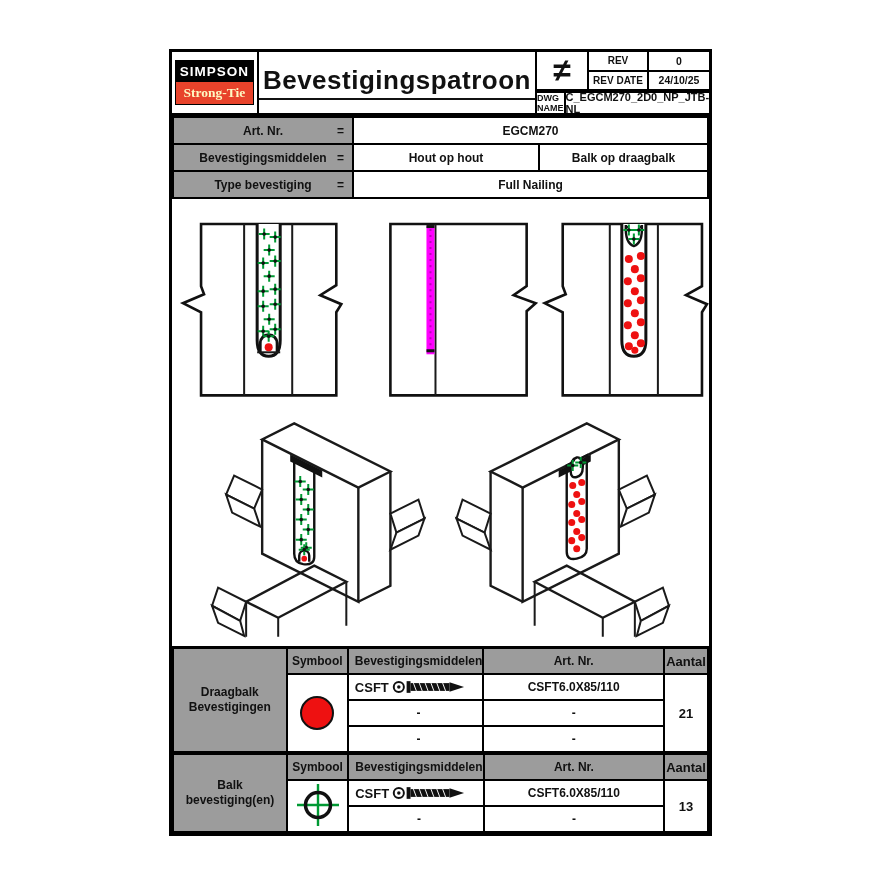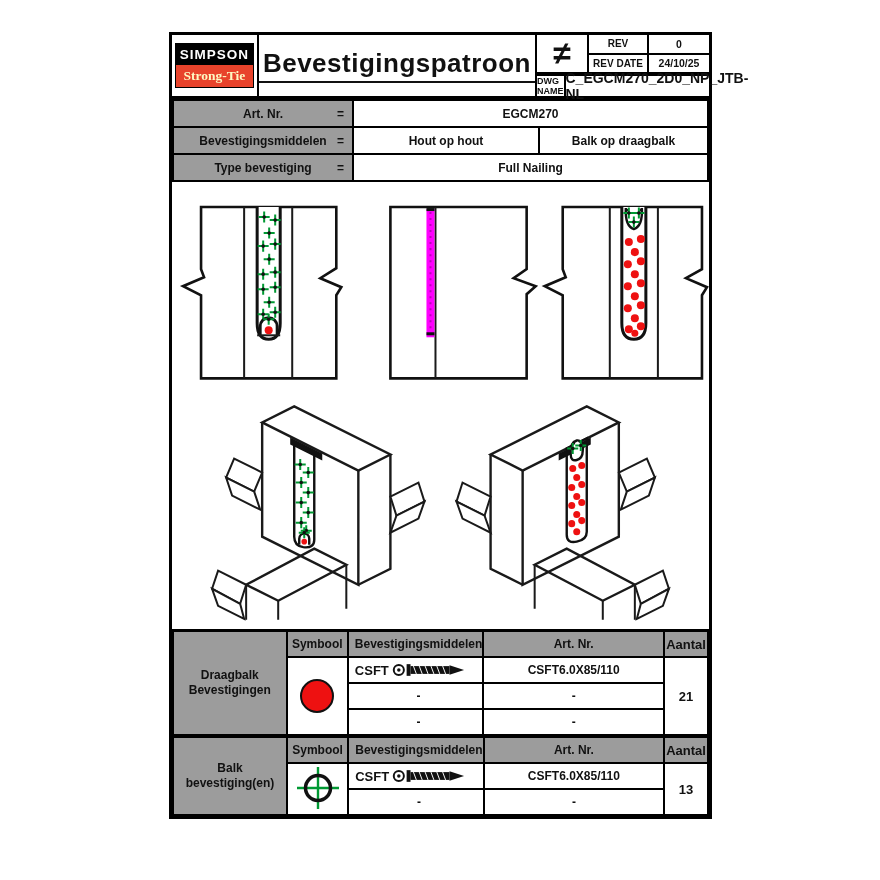--- a/index.html
+++ b/index.html
@@ -1,18 +1,18 @@
 <!DOCTYPE html>
 <html><head>
 <meta charset="utf-8">
 <style>
   * { margin:0; padding:0; box-sizing:border-box; }
   html,body { width:880px; height:880px; background:#fff; font-family:"Liberation Sans", sans-serif; color:#111; }
   #doc {
-    position:absolute; left:169px; top:32px; width:543px; height:787px;
+    position:absolute; left:169px; top:49px; width:543px; height:787px;
     border:3px solid #000; background:#fff; display:flex; flex-direction:column;
   }
   
   #hdr { height:64px; display:flex; border-bottom:3px solid #000; }
   .hcell { border-right:2px solid #000; }
   #logo { width:88px; padding:4px 3px; display:flex; flex-direction:column; justify-content:center; }
   #logo-inner { border:1px solid #000; }
   #logo-top { background:#000; color:#fff; font-weight:bold; font-size:13.5px; text-align:center; letter-spacing:1px; padding:3px 0; }
   #logo-bot { background:#E8432B; color:#fef9c3; font-weight:bold; font-size:13.5px; text-align:center; padding:3px 0; font-family:"Liberation Serif", serif; }
   #titlecell { flex:1; display:flex; align-items:center; justify-content:center; }
@@ -20,21 +20,21 @@
   #revblock { width:172px; display:flex; flex-direction:column; border-right:none; font-weight:bold; }
   #revtop { flex:1; display:flex; border-bottom:2px solid #000; }
   #neqcell { width:52px; border-right:2px solid #000; display:flex; align-items:center; justify-content:center; font-size:32px; font-weight:900; }
   #revrows { flex:1; display:flex; flex-direction:column; }
   .revrow { flex:1; display:flex; }
   .revrow + .revrow { border-top:2px solid #000;justify-content:flex-end; }
   .revlab { width:60px; border-right:2px solid #000; display:flex; align-items:center; justify-content:center; font-size:10px; }
   .revval { flex:1; display:flex; align-items:center; justify-content:center; font-size:10.5px; }
   #dwgrow { height:22px; display:flex; }
   #dwglab { width:61px; border-right:2px solid #000; display:flex; align-items:center; justify-content:center; font-size:9px; font-weight:bold; }
-  #dwgval { flex:1; display:flex; align-items:center; justify-content:center; font-size:14px; font-weight:bold; }
+  #dwgval { flex:1; display:flex; align-items:center; justify-content:center; font-size:11px; font-weight:bold; }
   
   table { border-collapse:collapse; width:100%; }
   td { border:2px solid #000; }
   .gray { background:#9C9C9C; }
   #info td { height:27px; font-weight:bold; font-size:12px; text-align:center; }
   #info .lblcell { width:180px; position:relative; }
   .lblwrap { position:relative; width:100%; }
   .eq { position:absolute; right:8px; top:50%; transform:translateY(-50%); font-weight:bold; }
   #info .v1 { width:186px; }
   

